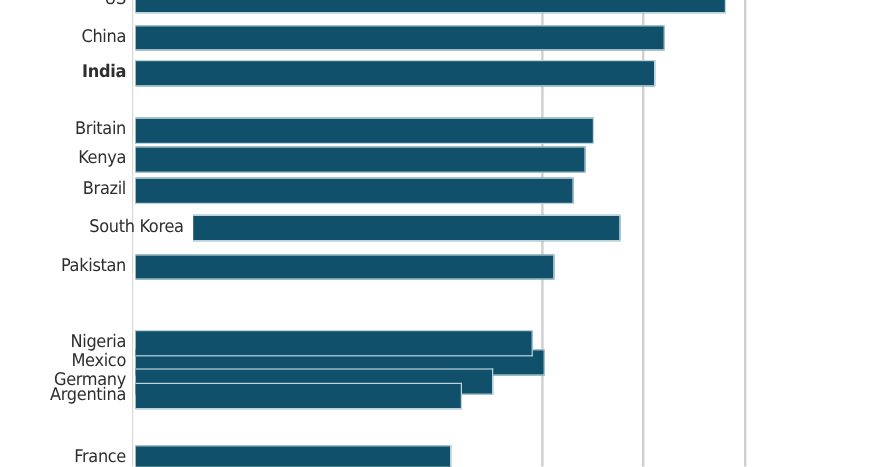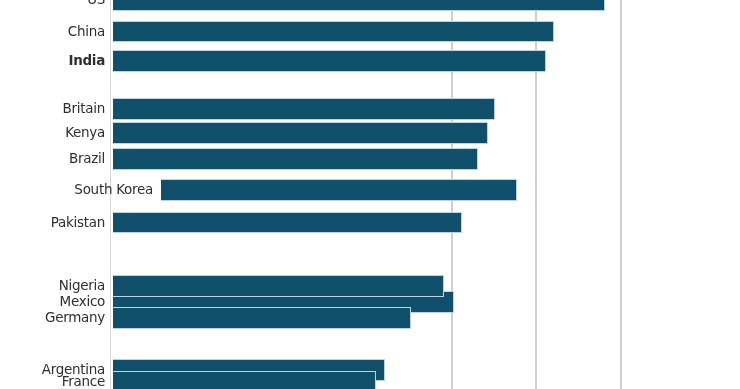--- a/index.html
+++ b/index.html
@@ -132,21 +132,21 @@
         <div class="bar" style="width: 341px;"></div>
       </div>
       <div class="bar-row" style="top: 275.2px; padding-left: 35px;">
         <div class="bar-label">Nigeria</div>
         <div class="bar" style="width: 331px;"></div>
       </div>
       <div class="bar-row" style="top: 307px;">
         <div class="bar-label">Germany</div>
         <div class="bar" style="width: 298px;"></div>
       </div>
-      <div class="bar-row" style="top: 359px;">
+      <div class="bar-row" style="top: 319px;">
         <div class="bar-label">Argentina</div>
         <div class="bar" style="width: 272px;"></div>
       </div>
       <div class="bar-row" style="top: 370.6px;">
         <div class="bar-label">France</div>
         <div class="bar" style="width: 263px;"></div>
       </div>
     </div>
 
 </div>

